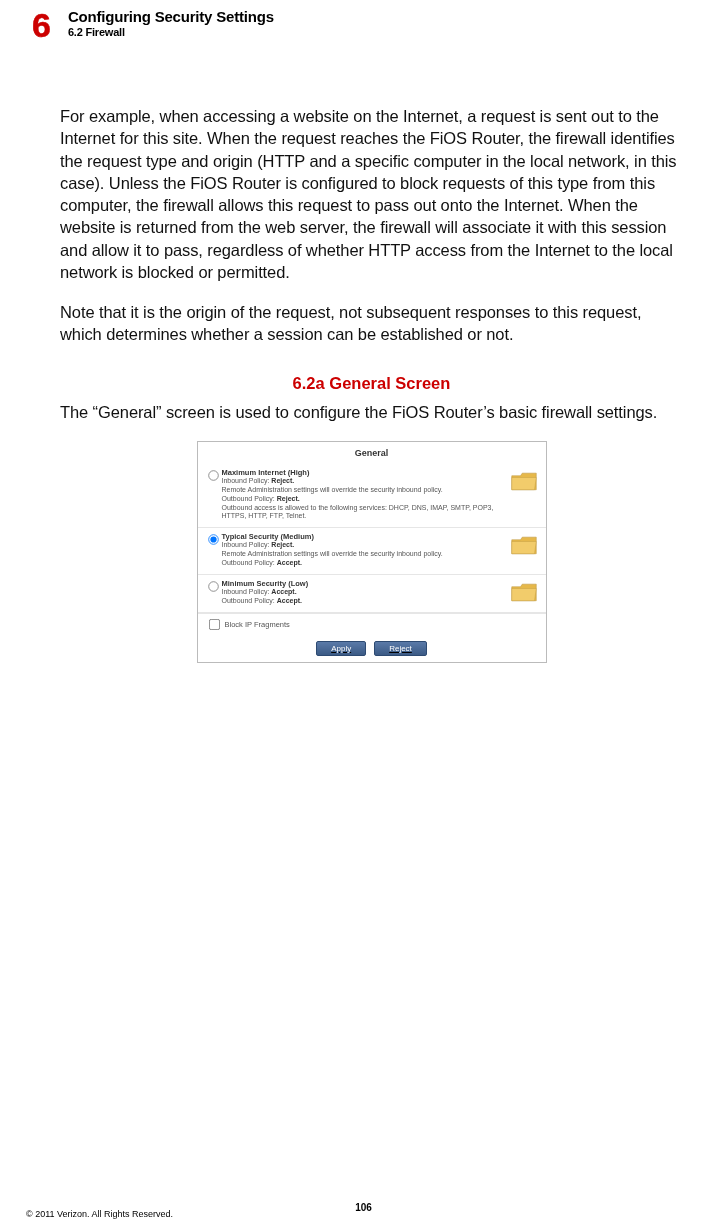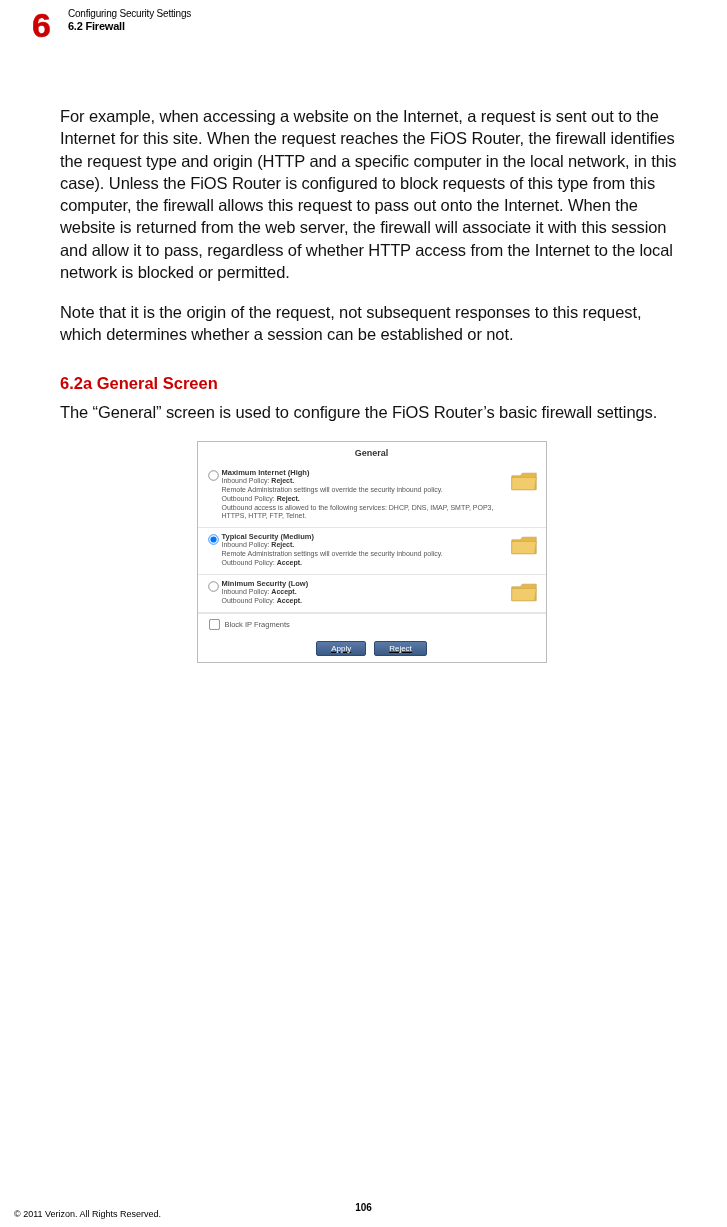--- a/index.html
+++ b/index.html
@@ -20,22 +20,22 @@
       color: #cc0000;
       font-family: "Arial Black", Arial, sans-serif;
       font-size: 34px;
       font-weight: 900;
       margin-right: 18px;
       margin-top: -2px;
       letter-spacing: -1px;
       -webkit-text-stroke: 0.5px #cc0000;
     }
     .header-text .chapter-title {
-      font-size: 10px;
-      font-weight: 400;
+      font-size: 15px;
+      font-weight: 700;
       font-family: "Arial Black", Arial, sans-serif;
       letter-spacing: -0.2px;
     }
     .header-text .section-label {
       font-size: 11px;
       font-weight: 900;
       font-family: "Arial Black", Arial, sans-serif;
       margin-top: 1px;
       letter-spacing: -0.2px;
     }
@@ -48,20 +48,21 @@
       margin-bottom: 18px;
       color: #111;
       letter-spacing: -0.1px;
     }
     .subsection-title {
       color: #cc0000;
       font-weight: bold;
       font-size: 16.5px;
       margin-top: 28px;
       margin-bottom: 8px;
+      text-align: center;
     }
     .figure-wrap {
       display: flex;
       justify-content: center;
       margin-top: 11px;
     }
     .general-panel {
       width: 350px;
       border: 1px solid #bbb;
       padding: 4px 0 6px 0;
@@ -143,21 +144,21 @@
       width: 100%;
       text-align: center;
     }
     .page-num {
       font-weight: bold;
       font-size: 10px;
     }
     .copyright {
       position: absolute;
       bottom: 8px;
-      left: 14px;
+      left: 26px;
       font-size: 9px;
       color: #000;
     }
   </style>
 </head>
 <body>
 
 <div class="page-header">
   <div class="chapter-number">6</div>
   <div class="header-text">

